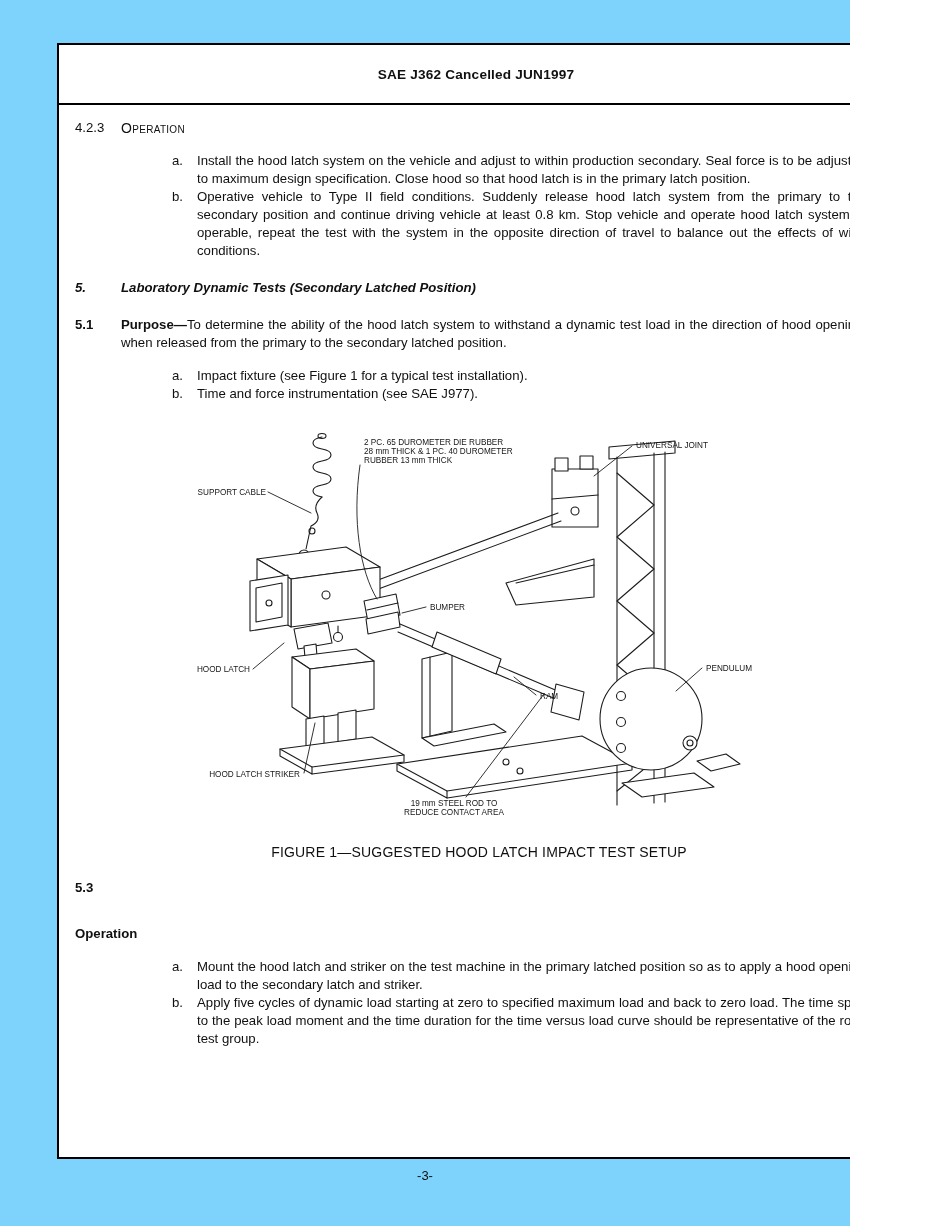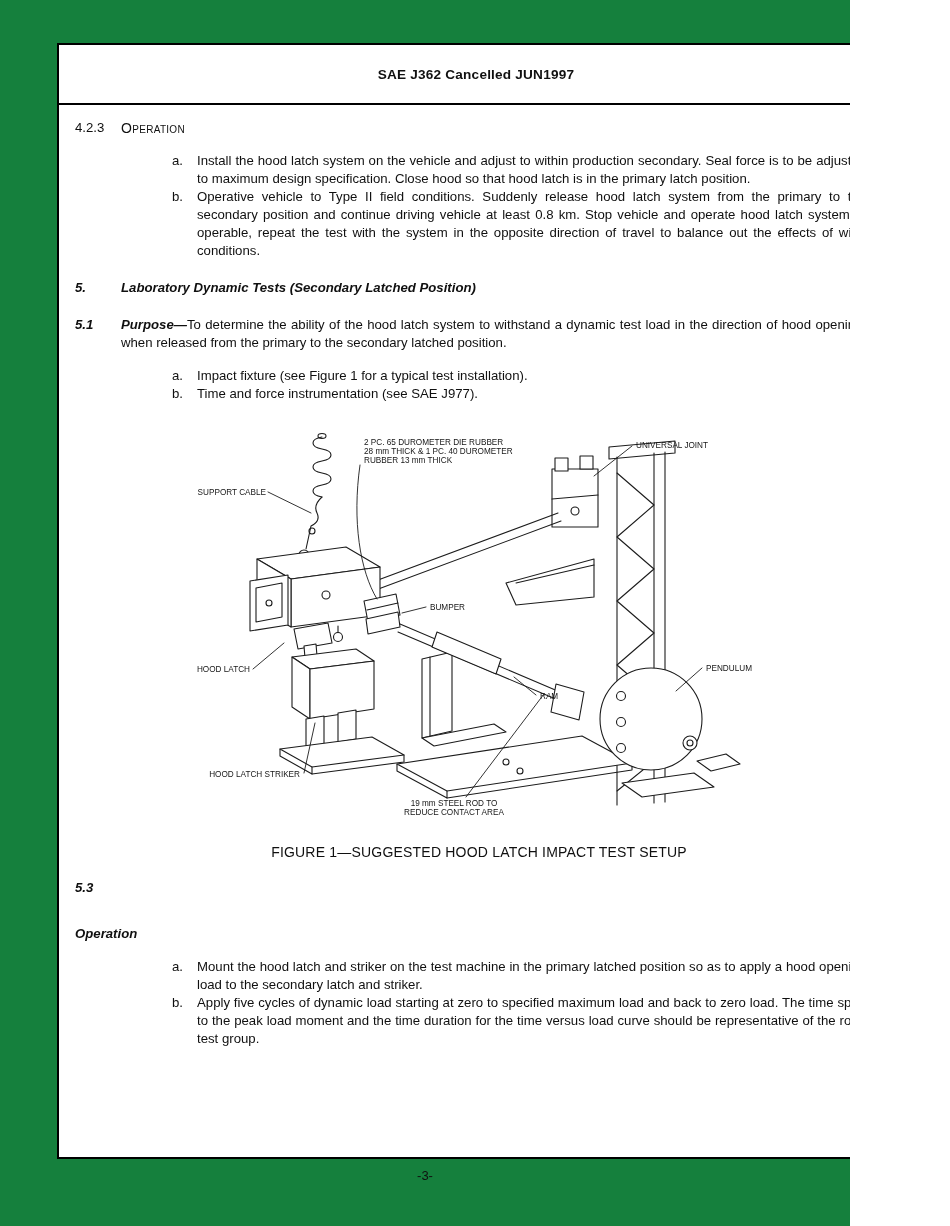--- a/index.html
+++ b/index.html
@@ -1,23 +1,23 @@
 <!DOCTYPE html>
 <html><head>
 <meta charset="utf-8">
 <style>
   html,body{margin:0;padding:0;background:#ffffff;}
-  .page{position:relative;width:850px;height:1226px;background:#15803d;font-family:"Liberation Sans",sans-serif;color:#101010;overflow:hidden;}
+  .page{position:relative;width:850px;height:1226px;background:#7dd3fc;font-family:"Liberation Sans",sans-serif;color:#101010;overflow:hidden;}
   .doc-border{position:absolute;left:57px;top:43px;width:838px;height:1116px;border:2px solid #000;background:#fff;box-sizing:border-box;}
   .doc-header{height:58px;border-bottom:2px solid #000;display:flex;align-items:center;justify-content:center;font-size:13.6px;font-weight:700;letter-spacing:.2px;}
   .doc-body{padding:14px 27px 0 16px;font-size:13.2px;line-height:18px;}
   .sec-row{display:flex;}
   .sec-num{flex:0 0 46px;}
   .smallcaps{font-variant:small-caps;font-size:14px;letter-spacing:.3px;}
-  .bold{font-weight:700;font-style:italic;}
+  .bold{font-weight:700;}
   .bi{font-weight:700;font-style:italic;}
   .list{margin-left:97px;}
   .li{display:flex;text-align:justify;}
   .li-label{flex:0 0 25px;}
   .li-text{flex:1;}
   .just{text-align:justify;}
   .mt15{margin-top:15px;}
   .mt19{margin-top:19px;}
   .mt18{margin-top:18px;flex-direction:column;}
   .figure-wrap{margin-top:28px;margin-left:79px;width:650px;}

